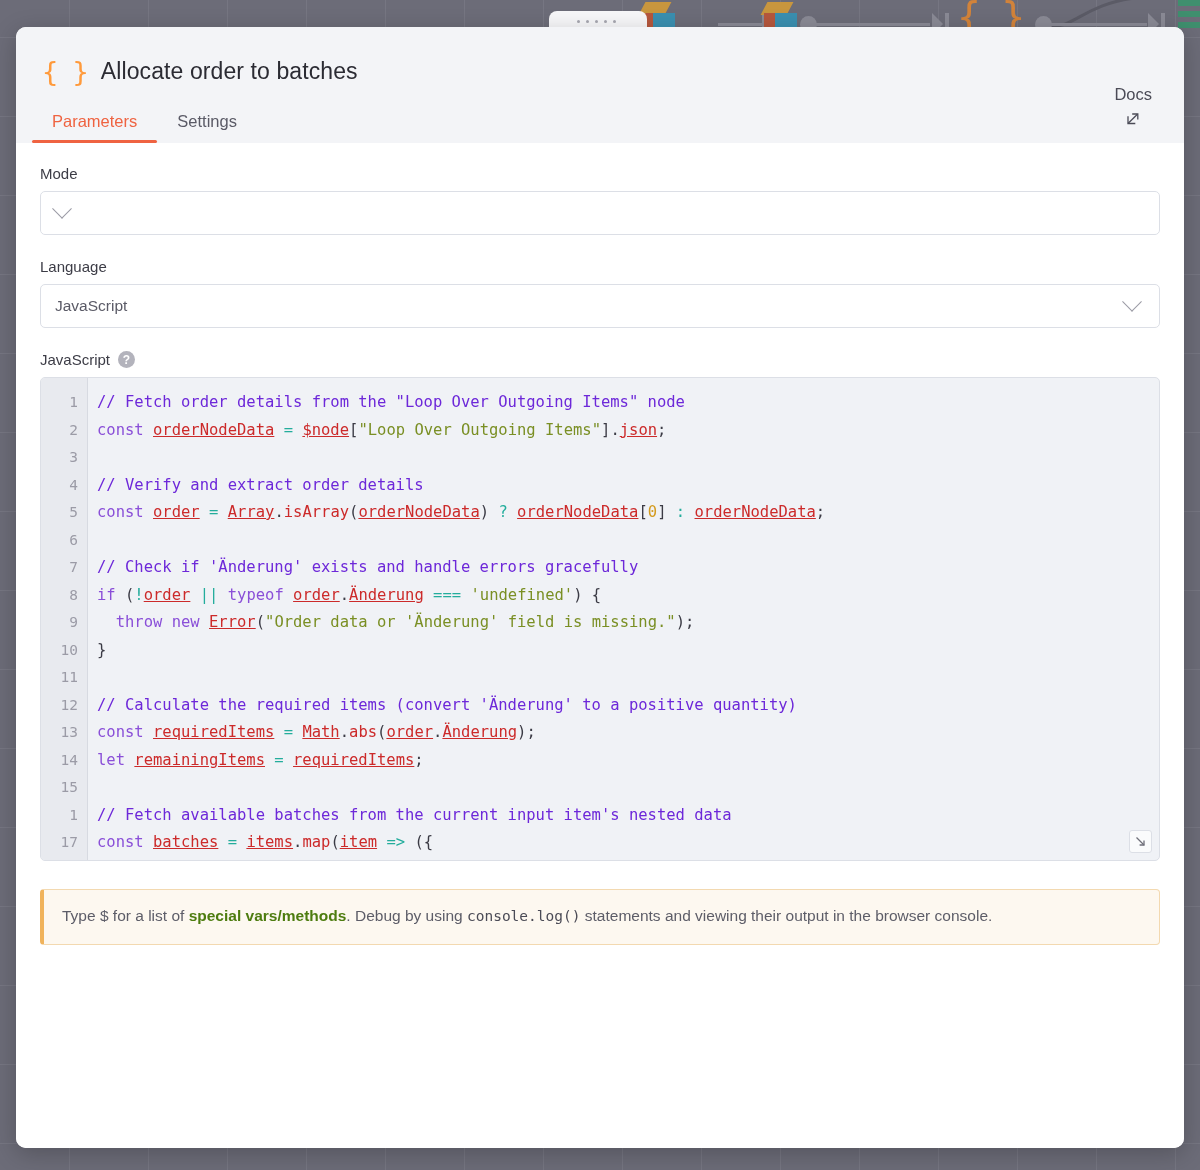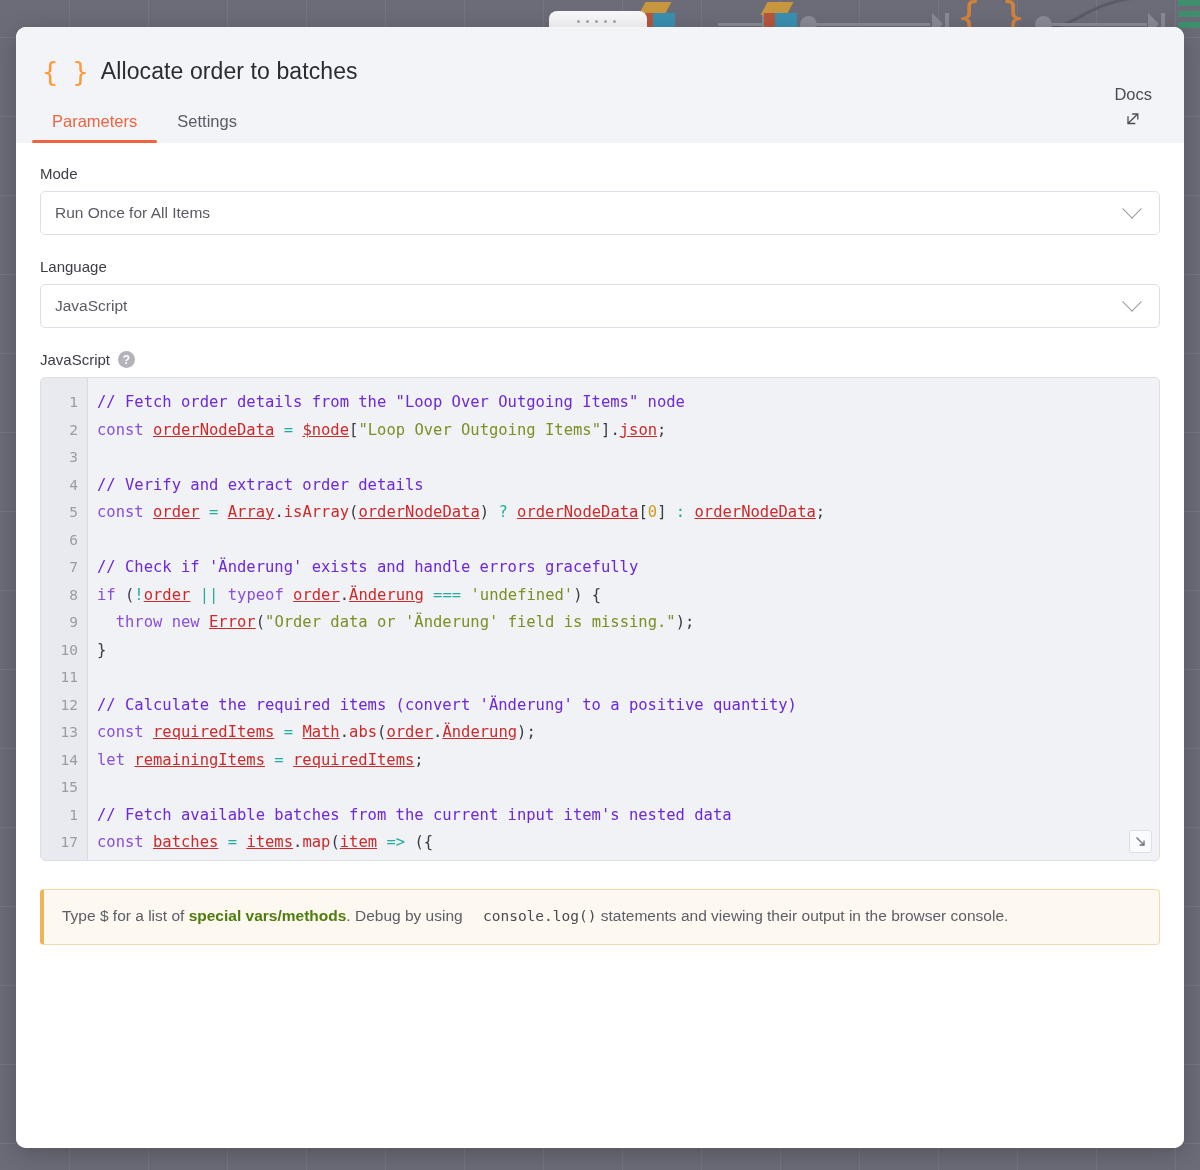--- a/index.html
+++ b/index.html
@@ -330,21 +330,20 @@
     padding: 14px 18px 16px 18px;
     font-size: 15.5px;
     line-height: 1.5;
     color: #5d5d68;
   }
   #code-notice .hl { color: #4d7c0f; font-weight: bold; }
   #code-notice code {
     font-family: "DejaVu Sans Mono", monospace;
     font-size: 14.5px;
     color: #4b4b56;
-    margin-left: 16px;
   }
 </style>
 </head>
 <body>
 
 <div id="canvas-backdrop">
   <div id="canvas-grid"></div>
 
   <svg width="1200" height="40" style="position:absolute;left:0;top:0">
     <path class="curve-line" d="M1045 28 C1075 28 1085 4 1135 -2" stroke-width="3"></path>
@@ -417,21 +416,20 @@
       </div>
     </div>
   </div>
 
   <div id="ndv-body">
 
     <div class="field-label">
       <span>Mode</span>
     </div>
     <div class="select-box">
-      <span class="value">Run Once for All Items</span>
       <span class="chev"></span>
     </div>
 
     <div class="field-label">
       <span>Language</span>
     </div>
     <div class="select-box">
       <span class="value">JavaScript</span>
       <span class="chev"></span>
     </div>

